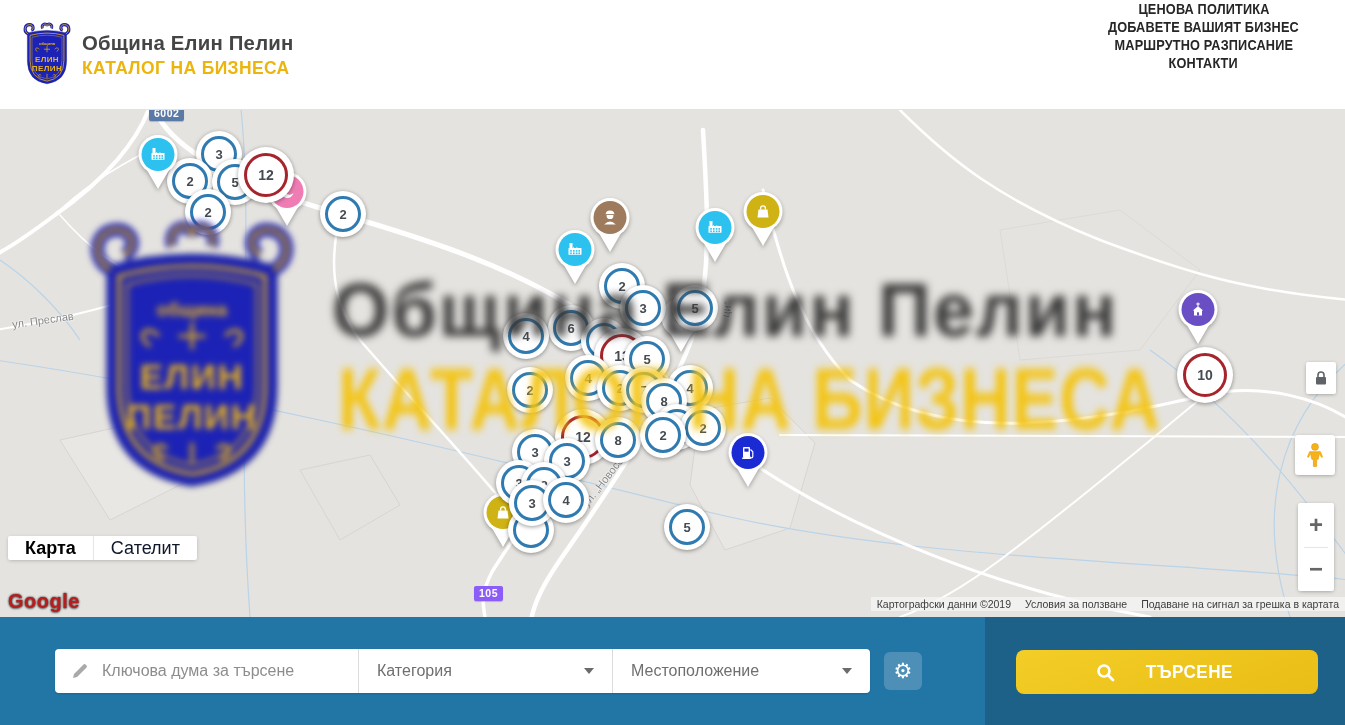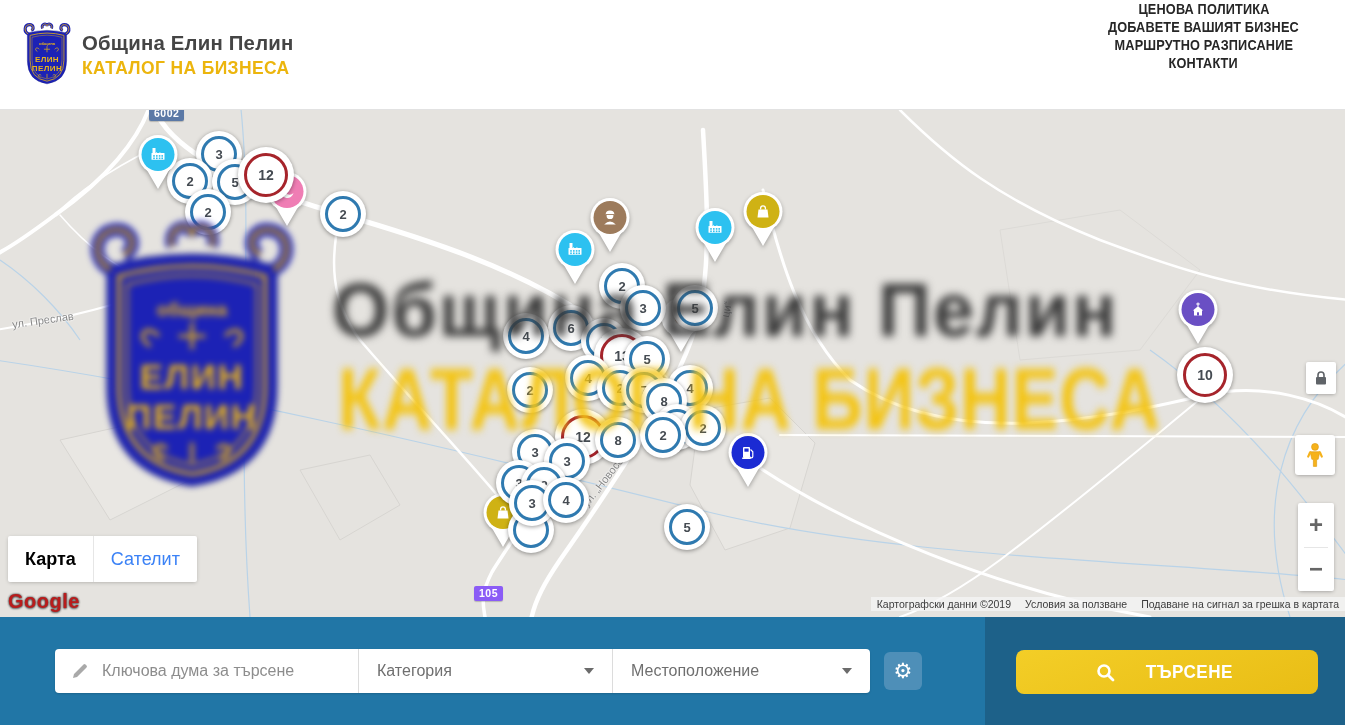--- a/index.html
+++ b/index.html
@@ -52,24 +52,24 @@
   .wm-crest{position:absolute;left:84px;top:103px;width:216px;height:296px;filter:blur(3px);}
   .wm-line1{position:absolute;left:332px;top:156px;font-size:76px;font-weight:bold;color:#383838;
     white-space:nowrap;letter-spacing:2px;transform:scaleX(.97);transform-origin:left;
     filter:blur(4.5px);}
   .wm-line2{position:absolute;left:338px;top:238px;font-size:88px;font-weight:bold;color:#f3c414;
     white-space:nowrap;letter-spacing:1px;transform:scaleX(.80);transform-origin:left;
     filter:blur(4.5px);}
 
   
   .maptype{position:absolute;left:8px;top:426px;display:flex;background:#fff;border-radius:2px;
-    box-shadow:0 1px 4px -1px rgba(0,0,0,.3);z-index:20;height:46px;}
+    box-shadow:0 1px 4px -1px rgba(0,0,0,.3);z-index:20;height:24px;}
   .maptype .mt{padding:0 17px;display:flex;align-items:center;font-size:18px;cursor:pointer;}
   .maptype .mt.active{font-weight:bold;color:#000;}
-  .maptype .mt.inactive{color:#3b82f6;border-left:1px solid #e6e6e6;}
+  .maptype .mt.inactive{color:#0f172a;border-left:1px solid #e6e6e6;}
   .google-logo{position:absolute;left:8px;bottom:4px;z-index:20;font-size:20px;font-weight:bold;
     color:#b91c1c;letter-spacing:.5px;
     text-shadow:0 0 2px rgba(90,90,90,.9),0 0 2px rgba(90,90,90,.9),0 1px 2px rgba(60,64,67,.6);}
   .attribution{position:absolute;right:0;bottom:6px;z-index:20;height:14px;display:flex;
     align-items:center;background:rgba(245,245,245,.78);font-size:10.5px;color:#3c3c3c;
     padding:0 6px;gap:14px;white-space:nowrap;}
   .attribution a{color:#3c3c3c;text-decoration:none;}
   .ctl{position:absolute;background:#fff;border-radius:2px;box-shadow:0 1px 4px -1px rgba(0,0,0,.4);
     z-index:20;display:flex;align-items:center;justify-content:center;}
   .ctl-lock{left:1306px;top:252px;width:30px;height:32px;}

